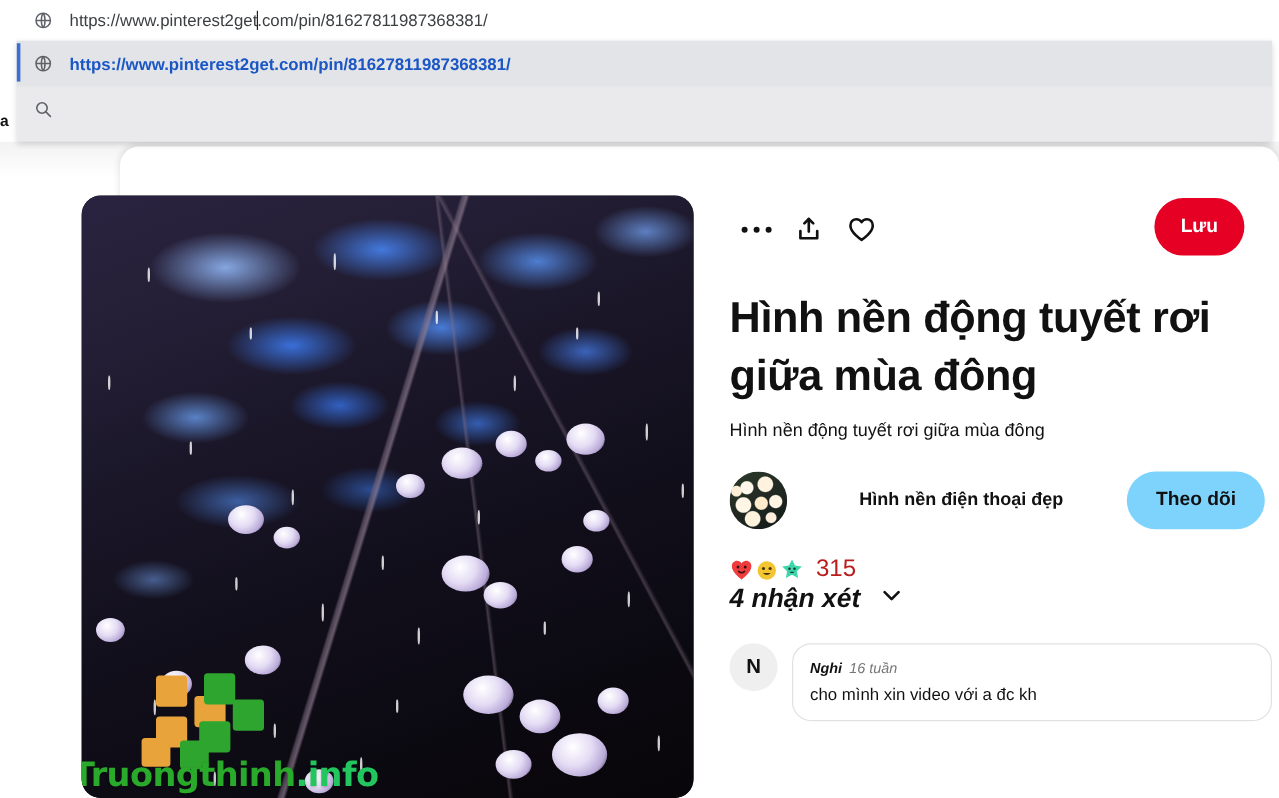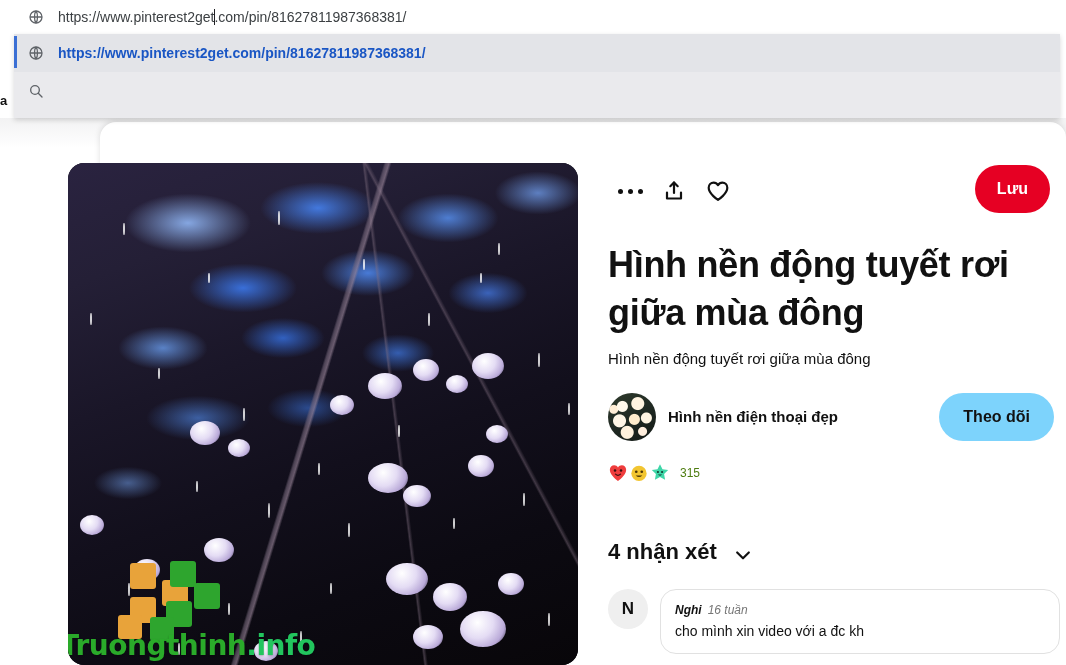--- a/index.html
+++ b/index.html
@@ -77,38 +77,38 @@
   
   .detail {
     position: absolute; left: 608px; top: 163px; width: 452px; height: 502px;
   }
   .action-row { position: relative; height: 56px; display: flex; align-items: center; }
   .icon-btn { width: 44px; height: 44px; display: flex; align-items: center; justify-content: center; cursor: pointer; }
   .icon-btn svg { display: block; }
   .dots { display: flex; gap: 5px; }
   .dots i { width: 5px; height: 5px; border-radius: 50%; background: #111; display:block; }
   .save-btn {
-    position: absolute; right: 10px; top: 2px;
+    position: absolute; right: 23px; top: 2px;
     background: #e60023; color: #fff;
     font-size: 16px; font-weight: 700;
     border: none; border-radius: 24px;
     padding: 12px 22px; height: 48px; cursor: pointer;
     font-family: "Liberation Sans", sans-serif;
   }
   .src-link {
     display: inline-block; margin-top: 20px;
     font-size: 16px; color: #111; text-decoration: underline; cursor: pointer;
   }
   .pin-title {
     margin-top: 22px; font-size: 36px; line-height: 48px;
     font-weight: 700; color: #111; letter-spacing: -0.3px; max-width: 420px;
   }
   .pin-desc { margin-top: 12px; font-size: 15px; color: #111; line-height: 20px; }
 
-  .creator-row { margin-top: 24px; display: flex; align-items: center; position: relative; height: 48px; }
+  .creator-row { margin-top: 24px; display: flex; align-items: center; position: relative; height: 48px; gap: 48px; }
   .avatar {
     width: 48px; height: 48px; border-radius: 50%; flex: 0 0 48px; overflow: hidden;
     background: radial-gradient(circle at 30% 28%, #fff8ea 0 5px, rgba(0,0,0,0) 6px),
                 radial-gradient(circle at 62% 22%, #fff3e0 0 6px, rgba(0,0,0,0) 7px),
                 radial-gradient(circle at 24% 58%, #fff6e6 0 6px, rgba(0,0,0,0) 7px),
                 radial-gradient(circle at 55% 55%, #ffeccc 0 5px, rgba(0,0,0,0) 6px),
                 radial-gradient(circle at 80% 52%, #fff5e2 0 5px, rgba(0,0,0,0) 6px),
                 radial-gradient(circle at 40% 82%, #fff2dd 0 6px, rgba(0,0,0,0) 7px),
                 radial-gradient(circle at 72% 80%, #ffeedd 0 4px, rgba(0,0,0,0) 5px),
                 radial-gradient(circle at 12% 34%, #ffeed6 0 4px, rgba(0,0,0,0) 5px),
@@ -120,23 +120,23 @@
   .follow-btn {
     position: absolute; right: 6px; top: 0;
     background: #7dd3fc; color: #111; border: none;
     font-size: 16px; font-weight: 700; border-radius: 24px;
     height: 48px; padding: 0 24px; cursor: pointer;
     font-family: "Liberation Sans", sans-serif;
   }
 
   .reactions { margin-top: 22px; display: flex; align-items: center; }
   .react-emoji { width: 20px; height: 20px; margin-right: 1px; }
-  .react-count { margin-left: 9px; font-size: 12px; color: #4d7c0f; }
-
-  .comments-head { margin-top: 56px; display: flex; align-items: flex-end; cursor: pointer; }
+  .react-count { margin-left: 9px; font-size: 20px; color: #b91c1c; }
+
+  .comments-head { display: flex; align-items: flex-start; cursor: pointer; font-style: italic; }
   .comments-title { font-size: 22px; font-weight: 700; color: #111; }
   .chev { margin-left: 16px; display: block; }
 
   .comment-row { margin-top: 24px; display: flex; align-items: flex-start; }
   .c-avatar {
     width: 40px; height: 40px; border-radius: 50%; background: #efefef;
     flex: 0 0 40px; display:flex; align-items:center; justify-content:center;
     font-size: 17px; font-weight: 700; color: #111;
   }
   .c-bubble {

